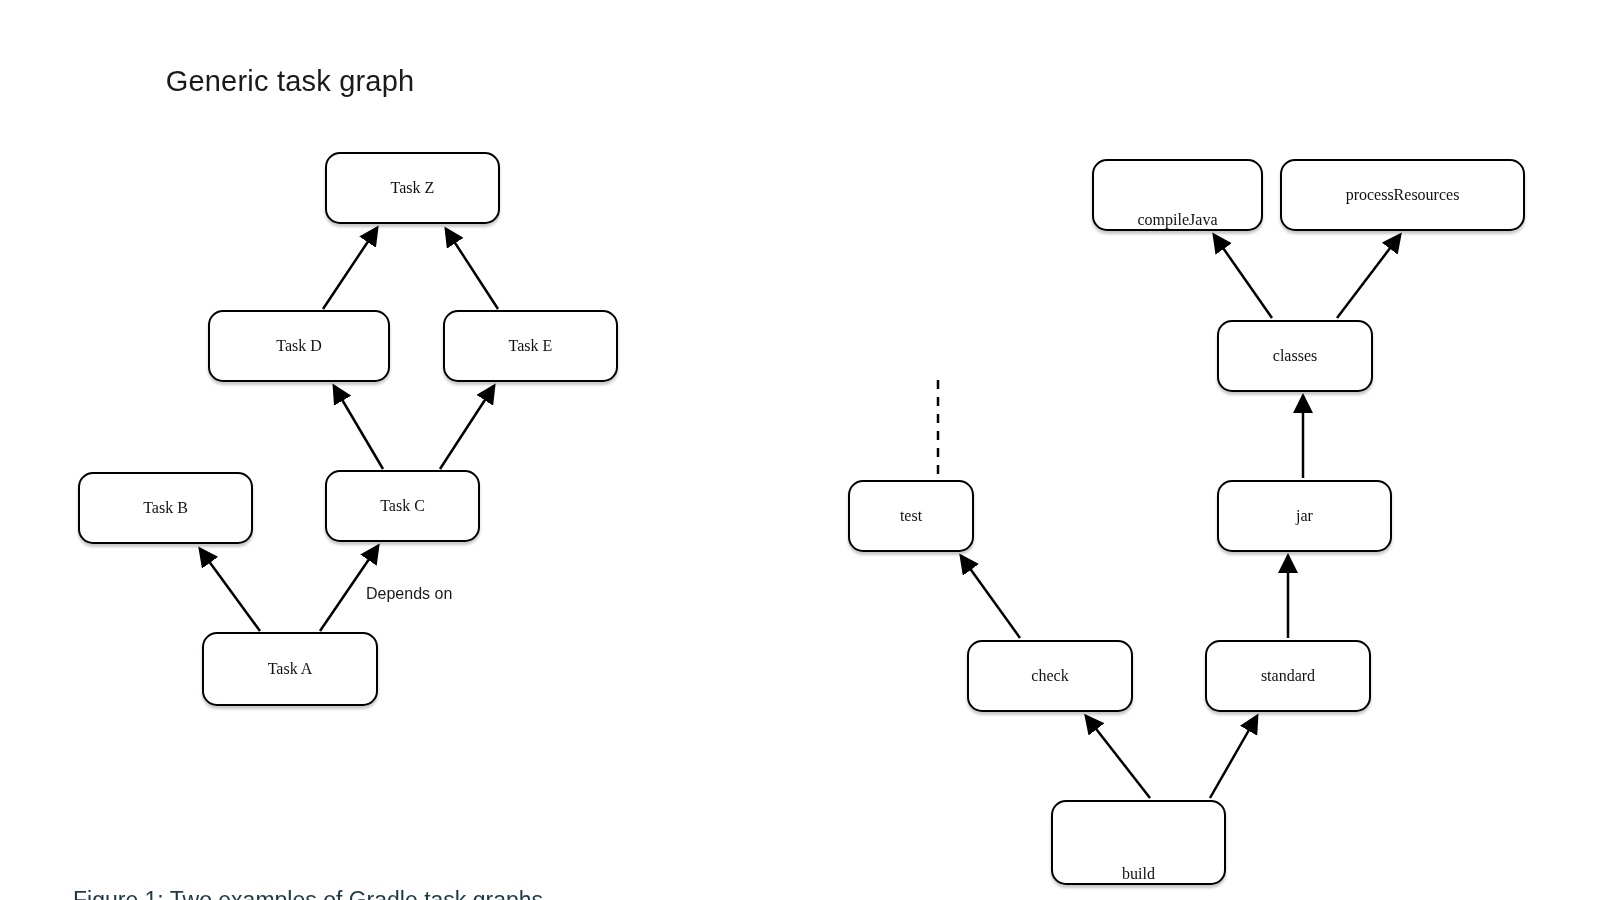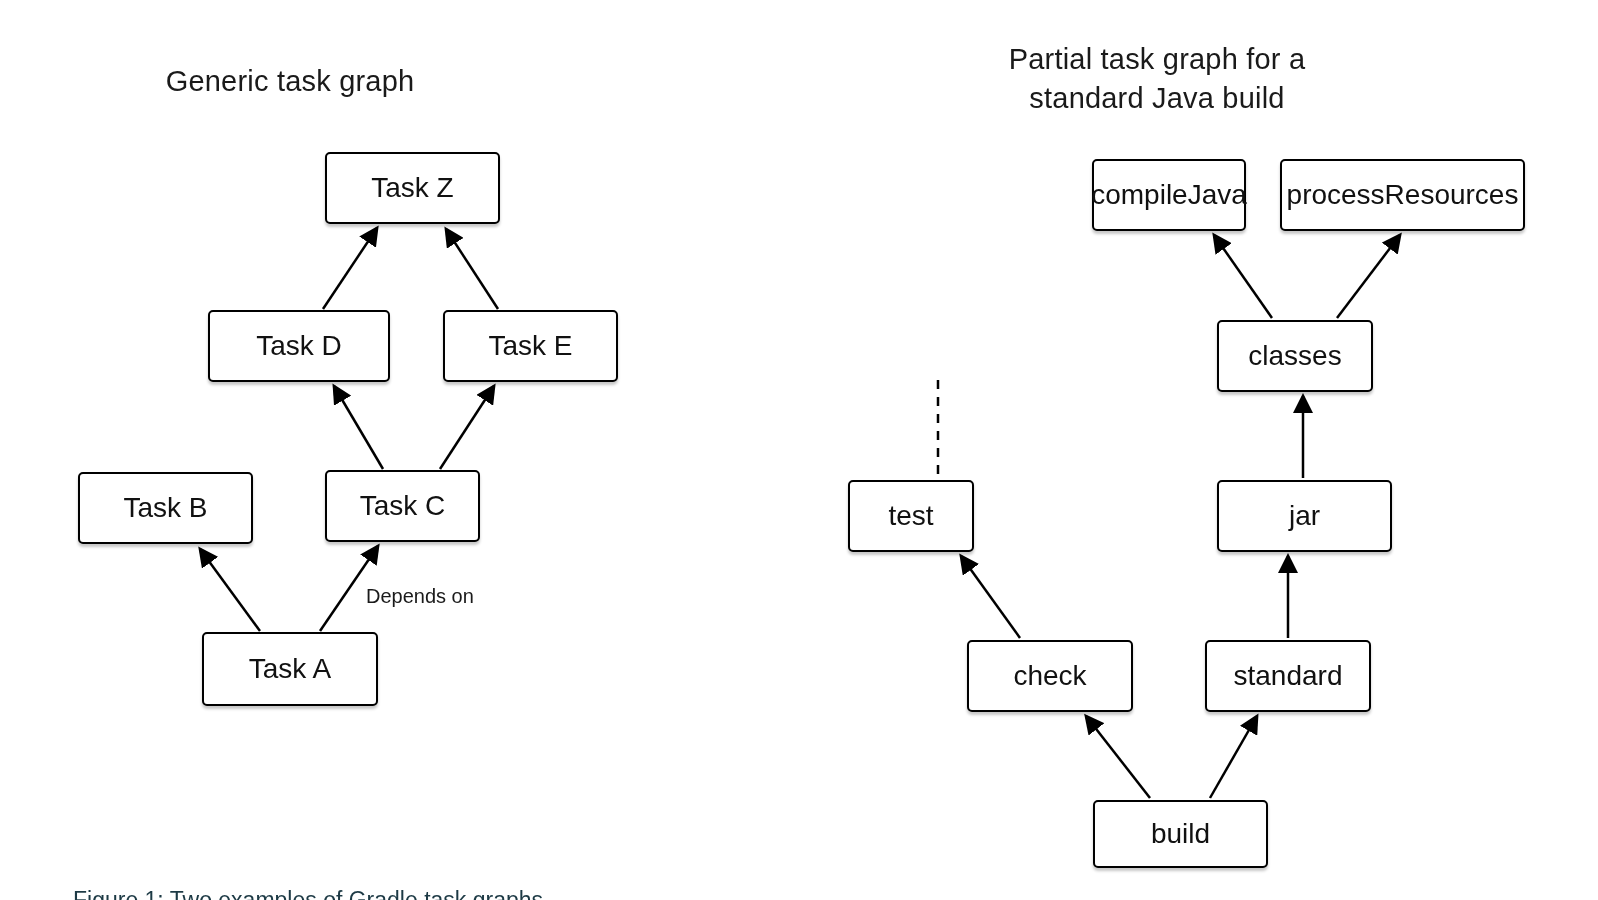--- a/index.html
+++ b/index.html
@@ -30,33 +30,34 @@
     white-space: pre-line;
     letter-spacing: 0.2px;
   }
   #left-title  { left: 90px;  top: 62px;  width: 400px; }
   #right-title { left: 957px; top: 40px;  width: 400px; }
   .node {
     position: absolute;
     box-sizing: border-box;
     background: #ffffff;
     border: 2.5px solid #000000;
-    border-radius: 5px;
+    border-radius: 15px;
     box-shadow: 0 3px 3px rgba(0,0,0,0.22);
     display: flex;
     align-items: center;
     justify-content: center;
-    font-size: 28px;
+    font-size: 16px;
     color: #111111;
+    font-family: Liberation Serif, serif;
   }
   .edge-label {
     position: absolute;
     left: 366px;
     top: 585px;
-    font-size: 20px;
+    font-size: 16px;
     color: #1a1a1a;
     white-space: nowrap;
   }
   .figure-caption {
     position: absolute;
     left: 73px;
     top: 889px;
     font-size: 23px;
     line-height: 23px;
     color: #1d3a45;
@@ -87,64 +88,62 @@
       <line x1="1303" y1="478" x2="1303" y2="396" class="edge" marker-end="url(#arrow)"></line>
       <line x1="1288" y1="638" x2="1288" y2="556" class="edge" marker-end="url(#arrow)"></line>
       <line x1="1020" y1="638" x2="961" y2="556" class="edge" marker-end="url(#arrow)"></line>
       <line x1="1150" y1="798" x2="1086" y2="716" class="edge" marker-end="url(#arrow)"></line>
       <line x1="1210" y1="798" x2="1257" y2="716" class="edge" marker-end="url(#arrow)"></line>
       <line x1="938" y1="380" x2="938" y2="478" class="dashed"></line>
     </svg>
 
   <div id="left-title" class="graph-title">Generic task graph</div>
 
-  <div id="right-title" class="graph-title">Partial task graph for a
-standard Java build</div>
 
   <div id="nodes">
       <div class="node" style="left: 325px; top: 152px; width: 175px; height: 72px;">
         <span>Task Z</span>
       </div>
       <div class="node" style="left: 208px; top: 310px; width: 182px; height: 72px;">
         <span>Task D</span>
       </div>
       <div class="node" style="left: 443px; top: 310px; width: 175px; height: 72px;">
         <span>Task E</span>
       </div>
       <div class="node" style="left: 78px; top: 472px; width: 175px; height: 72px;">
         <span>Task B</span>
       </div>
       <div class="node" style="left: 325px; top: 470px; width: 155px; height: 72px;">
         <span>Task C</span>
       </div>
       <div class="node" style="left: 202px; top: 632px; width: 176px; height: 74px;">
         <span>Task A</span>
       </div>
-      <div class="node" style="left: 1092px; top: 159px; width: 154px; height: 72px;">
+      <div class="node" style="left: 1092px; top: 159px; width: 171px; height: 72px; align-items: flex-end;">
         <span>compileJava</span>
       </div>
       <div class="node" style="left: 1280px; top: 159px; width: 245px; height: 72px;">
         <span>processResources</span>
       </div>
       <div class="node" style="left: 1217px; top: 320px; width: 156px; height: 72px;">
         <span>classes</span>
       </div>
       <div class="node" style="left: 1217px; top: 480px; width: 175px; height: 72px;">
         <span>jar</span>
       </div>
       <div class="node" style="left: 848px; top: 480px; width: 126px; height: 72px;">
         <span>test</span>
       </div>
       <div class="node" style="left: 967px; top: 640px; width: 166px; height: 72px;">
         <span>check</span>
       </div>
       <div class="node" style="left: 1205px; top: 640px; width: 166px; height: 72px;">
         <span>standard</span>
       </div>
-      <div class="node" style="left: 1093px; top: 800px; width: 175px; height: 68px;">
+      <div class="node" style="left: 1051px; top: 800px; width: 175px; height: 85px; align-items: flex-end;">
         <span>build</span>
       </div>
     </div>
 
   <div class="edge-label">Depends on</div>
 
   <div class="figure-caption">Figure 1: Two examples of Gradle task graphs</div>
 
 </div>
 

